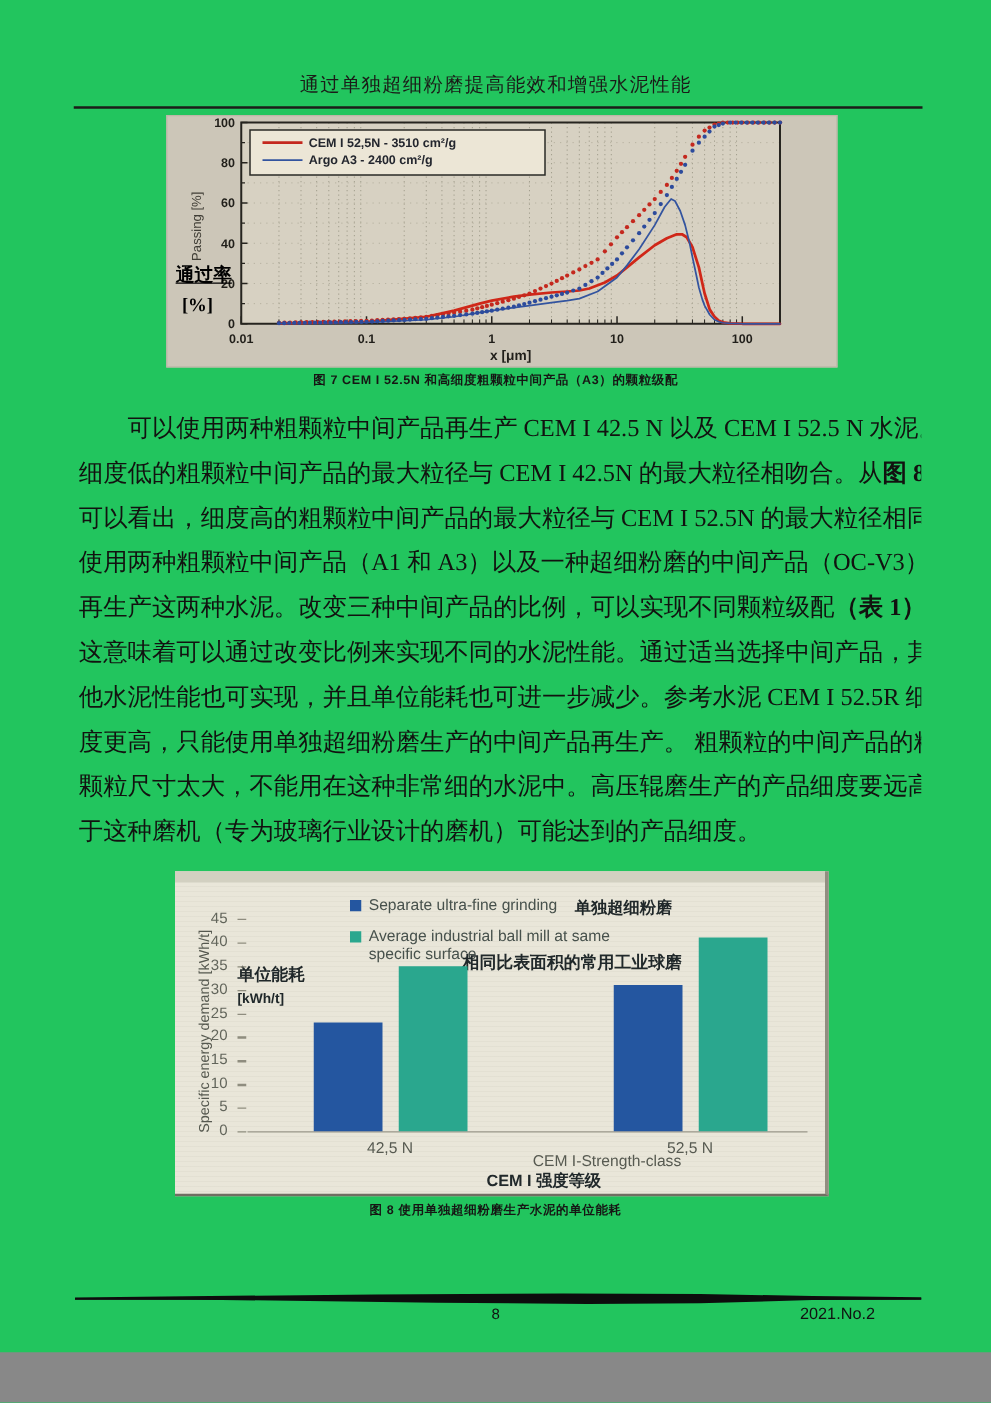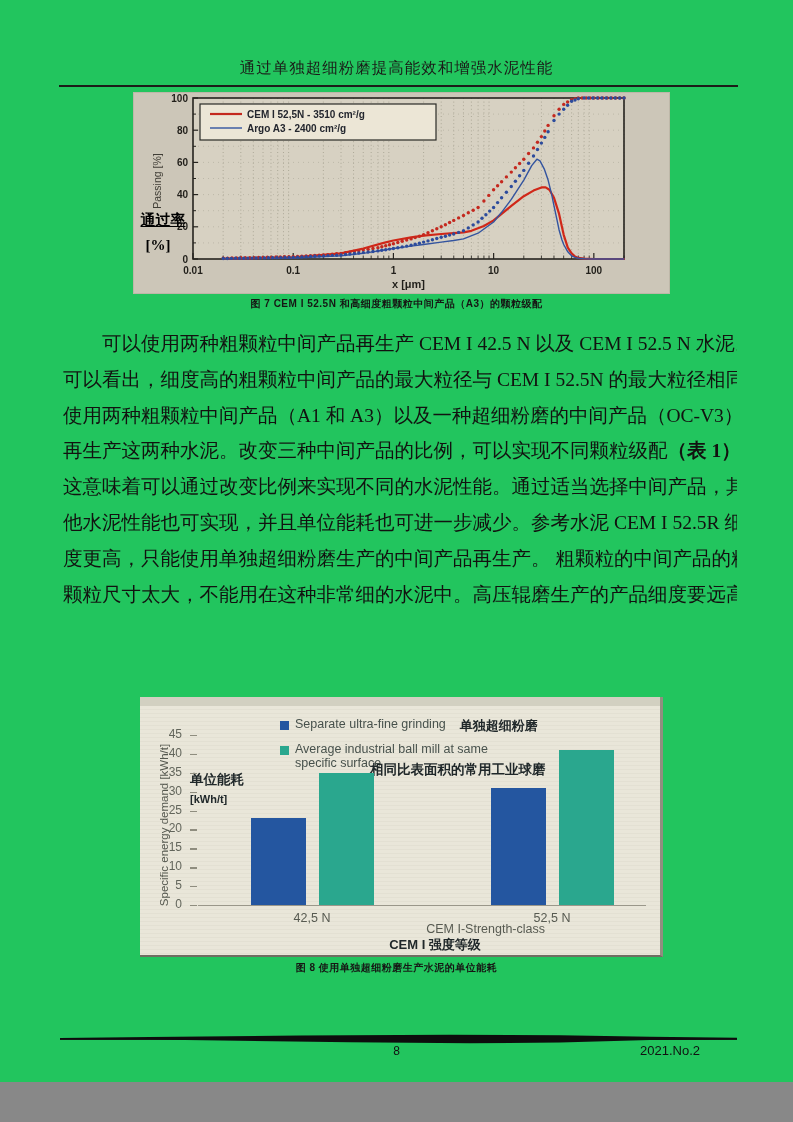--- a/index.html
+++ b/index.html
@@ -377,27 +377,29 @@
         <line x1="76" y1="35" x2="108" y2="35" stroke="#33549f" stroke-width="1.4"></line>
         <text x="113" y="38.5" class="f7legend">Argo A3 - 2400 cm²/g</text>
       </svg>
     <div class="fig7-zh">通过率</div>
     <div class="fig7-zh-unit">[%]</div>
   </div>
   <div class="caption f7">图 7 CEM I 52.5N 和高细度粗颗粒中间产品（A3）的颗粒级配</div>
 
   <div class="paragraph" id="paragraph">
       <div class="pline indent"><span>可以使用两种粗颗粒中间产品再生产 CEM I 42.5 N 以及 CEM I 52.5 N 水泥。</span></div>
+      <div class="pline"><span>细度低的粗颗粒中间产品的最大粒径与 CEM I 42.5N 的最大粒径相吻合。从</span><span class="bold">图 8</span></div>
       <div class="pline"><span>可以看出，细度高的粗颗粒中间产品的最大粒径与 CEM I 52.5N 的最大粒径相同。</span></div>
       <div class="pline"><span>使用两种粗颗粒中间产品（A1 和 A3）以及一种超细粉磨的中间产品（OC-V3）</span></div>
       <div class="pline"><span>再生产这两种水泥。改变三种中间产品的比例，可以实现不同颗粒级配</span><span class="bold">（表 1）</span></div>
       <div class="pline"><span>这意味着可以通过改变比例来实现不同的水泥性能。通过适当选择中间产品，其</span></div>
       <div class="pline"><span>他水泥性能也可实现，并且单位能耗也可进一步减少。参考水泥 CEM I 52.5R 细</span></div>
       <div class="pline"><span>度更高，只能使用单独超细粉磨生产的中间产品再生产。 粗颗粒的中间产品的粗</span></div>
       <div class="pline"><span>颗粒尺寸太大，不能用在这种非常细的水泥中。高压辊磨生产的产品细度要远高</span></div>
+      <div class="pline nojust"><span>于这种磨机（专为玻璃行业设计的磨机）可能达到的产品细度。</span></div>
     </div>
 
   <div class="fig8" id="fig8">
     <div class="fig8-topstrip"></div>
     <div class="fig8-ylabel">Specific energy demand [kWh/t]</div>
     <div class="fig8-zh1">单位能耗</div>
     <div class="fig8-zh2">[kWh/t]</div>
     <div class="fig8-baseline"></div>
     <div class="fig8-legend" id="fig8-legend">
         <div class="fig8-leg-row"><span class="fig8-leg-swatch" style="background: rgb(36, 86, 160);"></span><span class="fig8-leg-text">Separate ultra-fine grinding</span><span class="fig8-leg-zh">单独超细粉磨</span></div>

